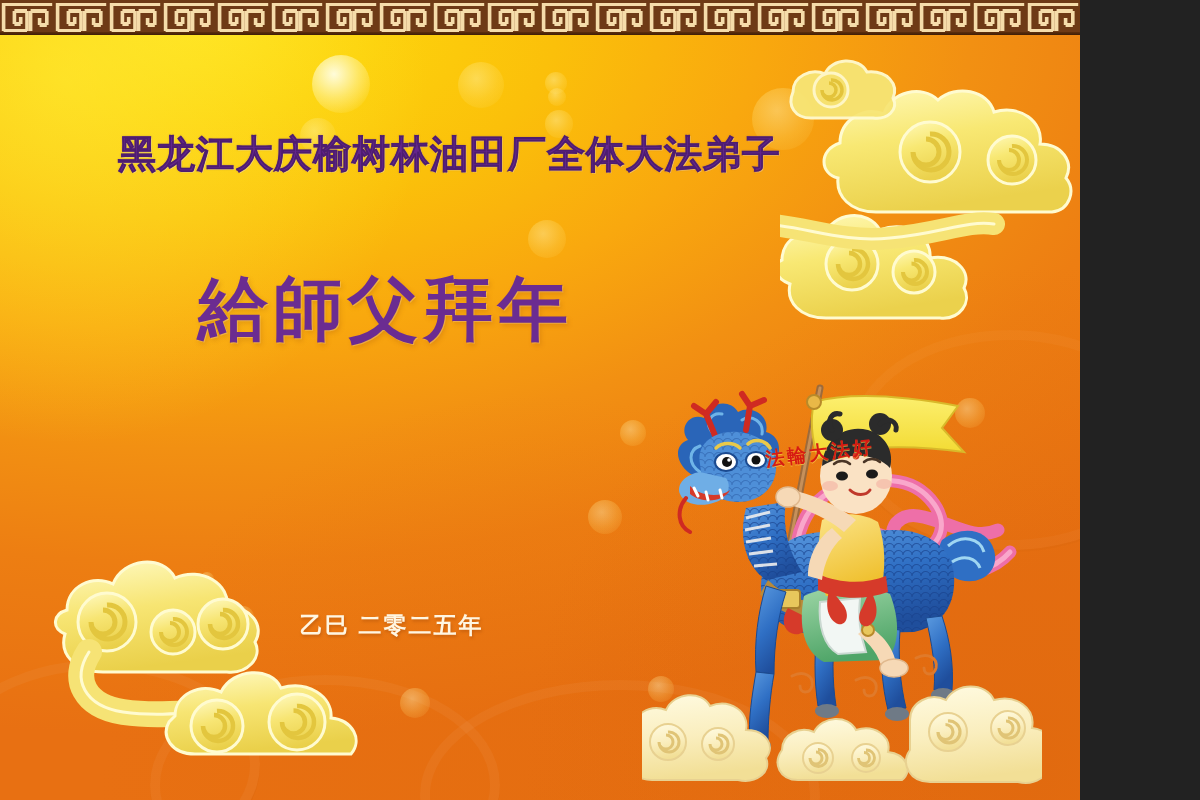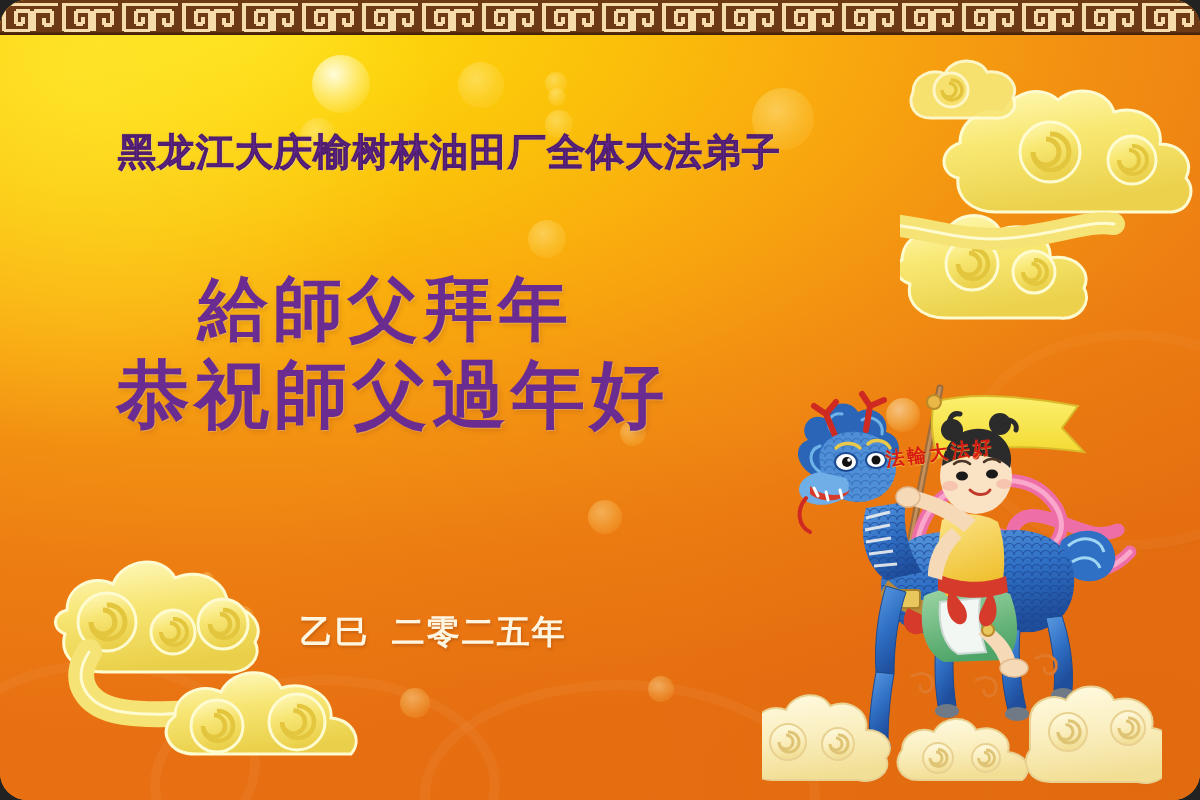--- a/index.html
+++ b/index.html
@@ -3,26 +3,25 @@
 <meta charset="utf-8">
 <title>Chinese New Year Greeting Card</title>
 <style>
   html, body {
     margin: 0;
     padding: 0;
     background: #222;
   }
   #card {
     position: relative;
-    width: 1200px;
+    width: 1080px;
     height: 800px;
     overflow: hidden;
-    font-family: Liberation Mono, monospace;
+    font-family: Liberation Sans, sans-serif;
     background: #F08A1A;
-    border-radius: 27px;
   }
 
   
   .bg-base {
     position: absolute;
     inset: 0;
     background:
       radial-gradient(ellipse 120% 90% at 18% 2%,
         #FFE21A 0%,
         #FDD20C 14%,
@@ -139,21 +138,21 @@
     top: 346px;
     left: 116px;
     font-size: 74px;
   }
 
   .date-line {
     position: absolute;
     z-index: 9;
     top: 610px;
     left: 300px;
-    font-size: 33px;
+    font-size: 23px;
     font-weight: 600;
     letter-spacing: 2px;
     color: #FFF6E2;
     white-space: nowrap;
     text-shadow: 1px 2px 3px rgba(160,70,10,0.45);
   }
 
   
   #illustration {
     position: absolute;
@@ -311,21 +310,20 @@
         <path d="M172,186 m0,-15 a15,15 0 1,1 -14,15 a11,11 0 1,0 11,-11" fill="none" stroke="#E3C63E" stroke-width="4.5"></path>
         <circle cx="252" cy="182" r="28"></circle>
         <path d="M252,182 m0,-16 a16,16 0 1,1 -15,16 a11.5,11.5 0 1,0 11.5,-11.5" fill="none" stroke="#E3C63E" stroke-width="4.5"></path>
       </g>
     </svg>
   </div>
 
   <div class="org-line">黑龙江大庆榆树林油田厂全体大法弟子</div>
 
   <div class="greeting" id="greeting-line-1">給師父拜年</div>
-  <div class="greeting" id="greeting-line-2">恭祝師父過年好</div>
 
   <div class="date-line">乙巳  二零二五年</div>
 
   <div id="illustration">
     <svg viewBox="0 0 400 420" aria-hidden="true">
       <defs>
         <linearGradient id="flagGrad" x1="0" y1="0" x2="0" y2="1">
           <stop offset="0%" stop-color="#FCEF6E"></stop>
           <stop offset="100%" stop-color="#F2D92E"></stop>
         </linearGradient>

